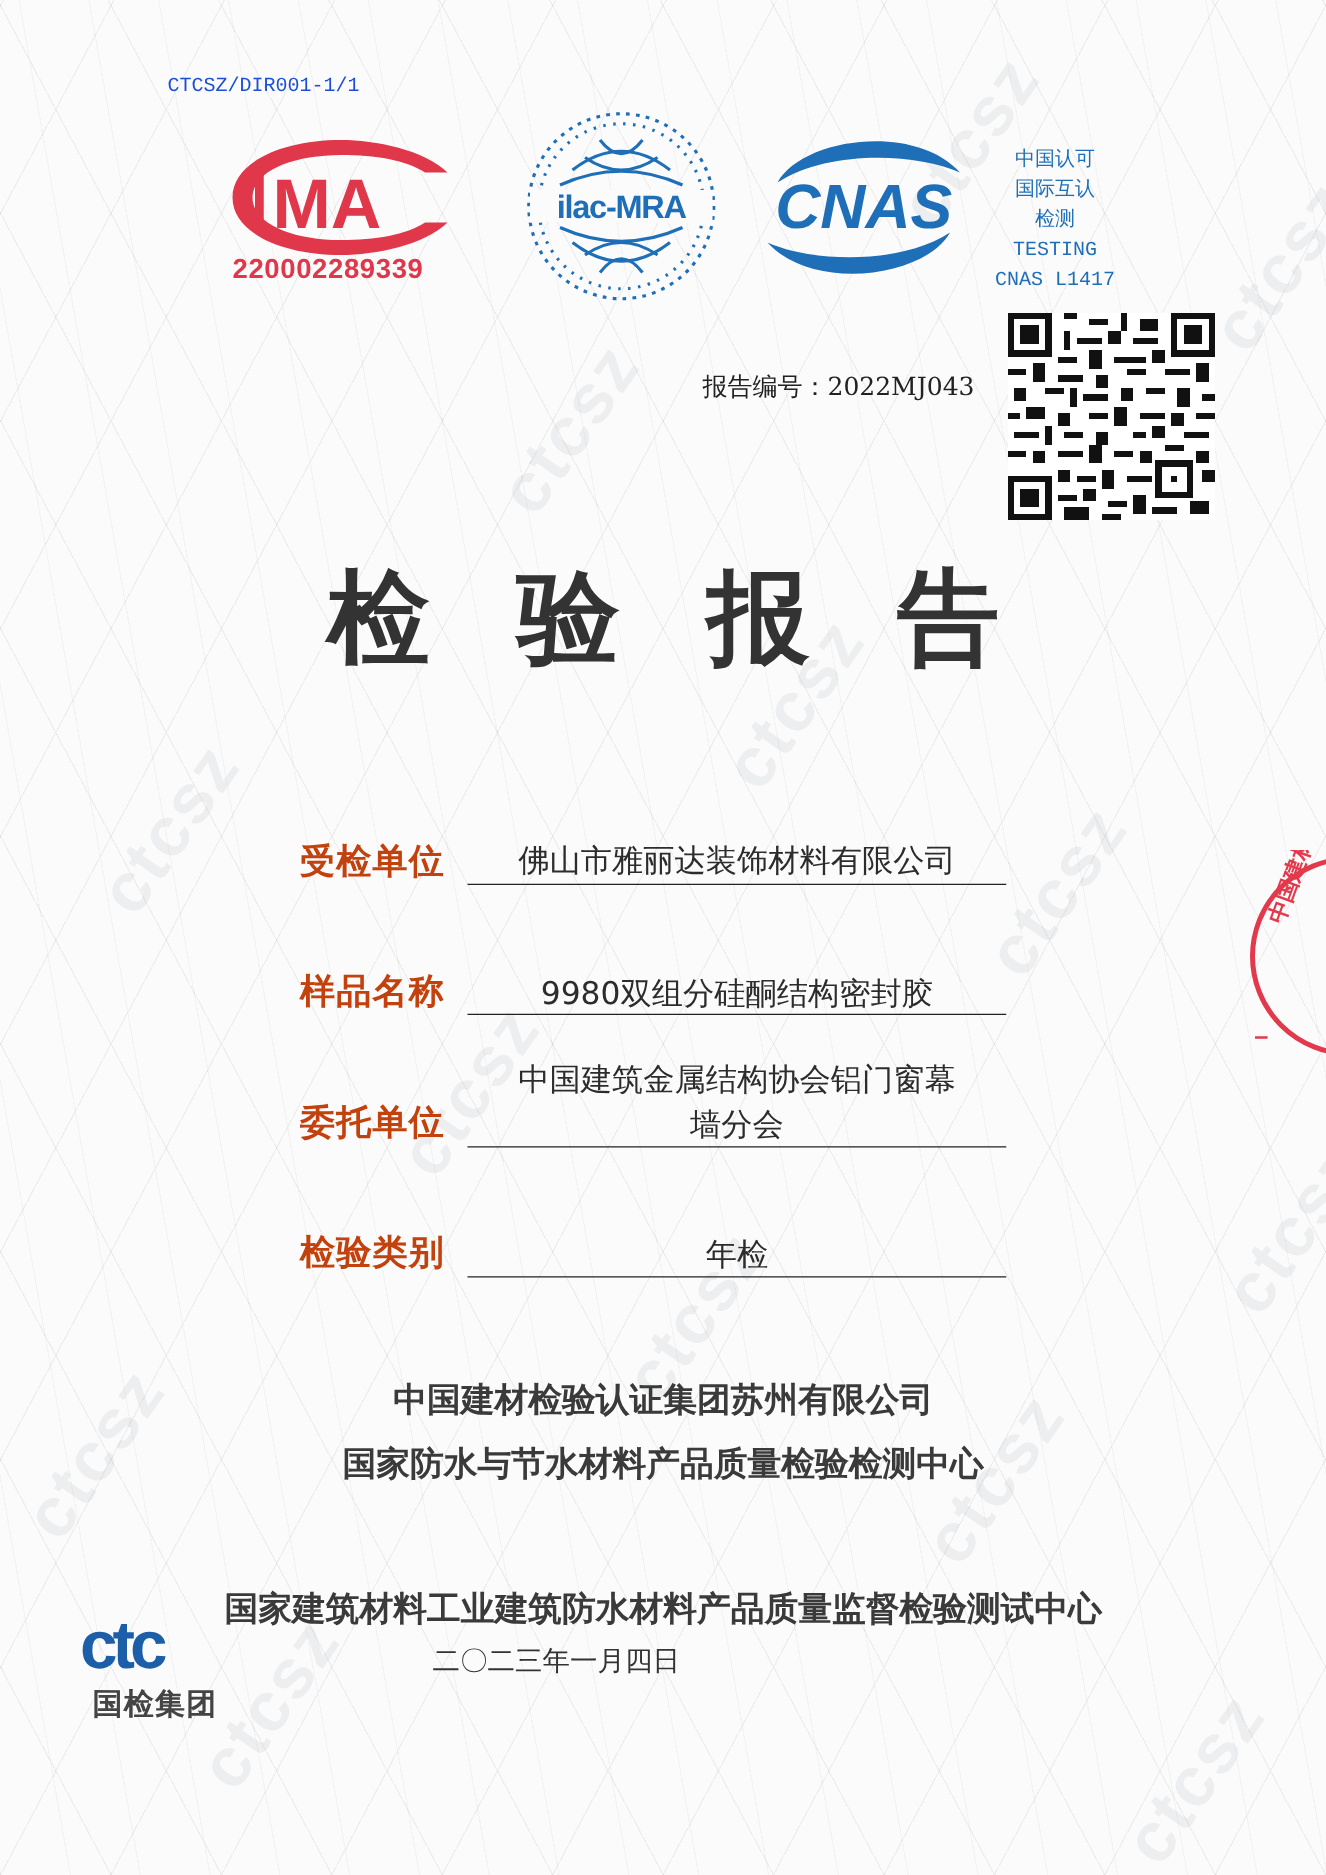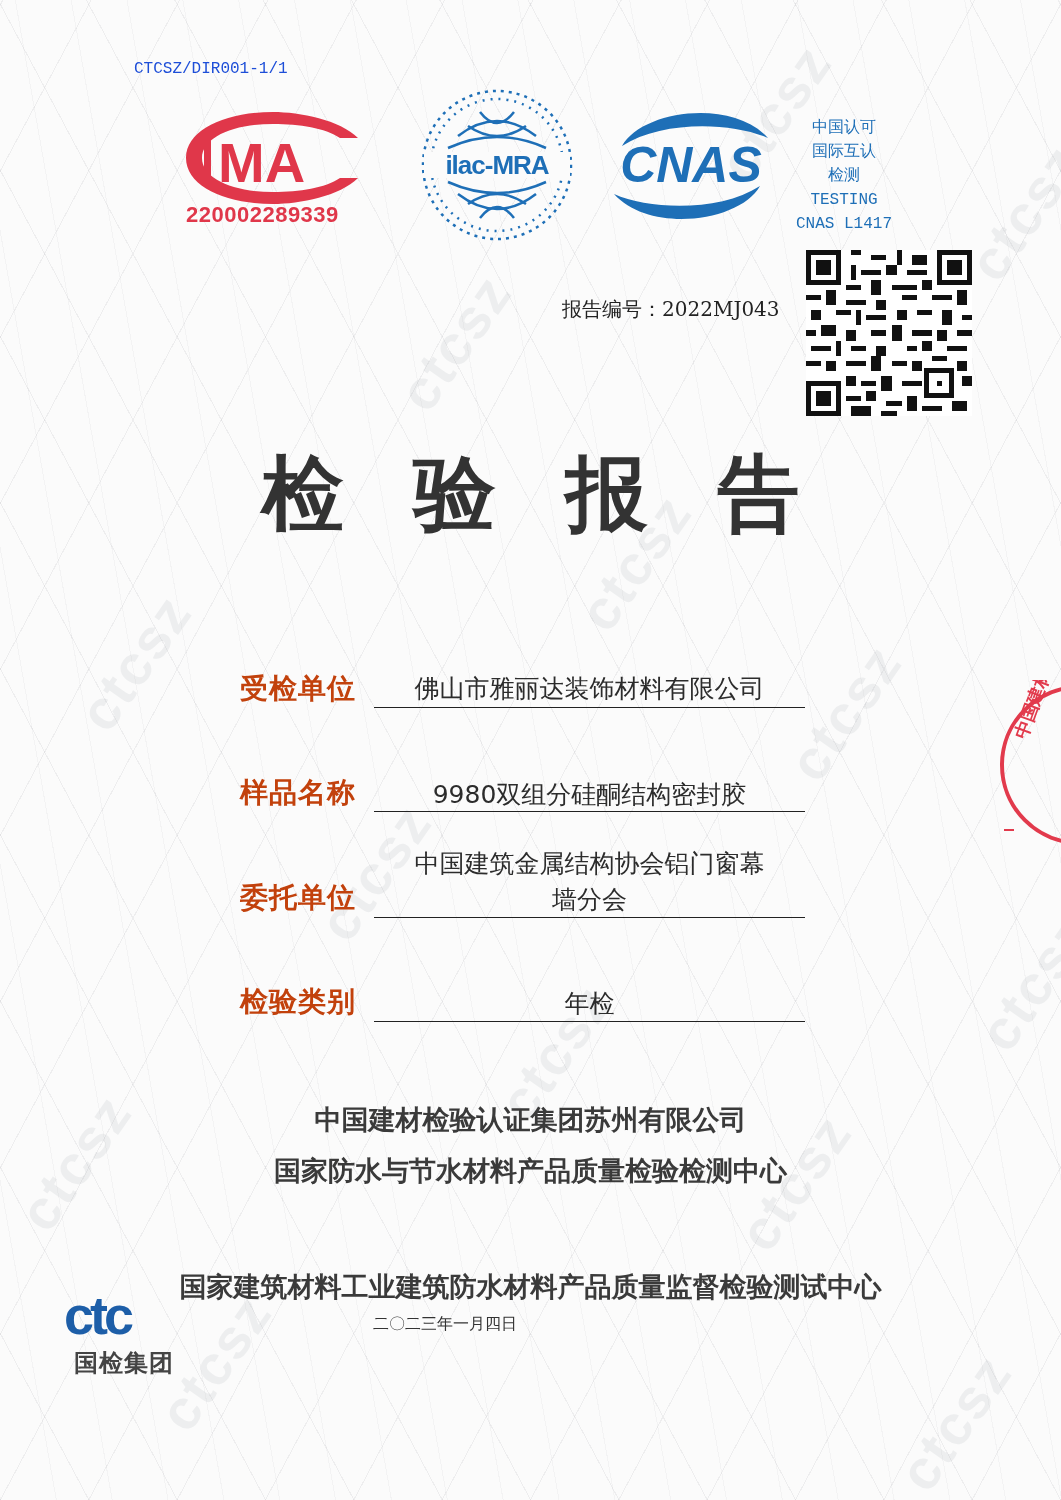--- a/index.html
+++ b/index.html
@@ -48,21 +48,21 @@
     .field-label { left: 240px; font-family: "DejaVu Sans", sans-serif; font-weight: bold; font-size: 28px; color: #c2410c; letter-spacing: 1px; }
     .field-line { left: 374px; width: 431px; height: 0; border-top: 1.5px solid #222; }
     .field-value { left: 374px; width: 431px; text-align: center; font-family: "DejaVu Sans", sans-serif; font-size: 25px; color: #2c2c2c; line-height: 34px; }
 
     
     .issuer { left: 0; width: 1061px; text-align: center; font-family: "DejaVu Sans", sans-serif; font-weight: bold; font-size: 27px; color: #3a3a3a; }
 
     
     .ctc-logo { left: 64px; top: 1292px; width: 116px; height: 48px; }
     .ctc-name { left: 74px; top: 1347px; font-family: "DejaVu Sans", sans-serif; font-weight: bold; font-size: 24px; color: #444; letter-spacing: 1px; }
-    .date { left: 0; width: 886px; top: 1314px; text-align: center; font-family: "DejaVu Sans", sans-serif; font-size: 16px; color: #333; padding-left: 4px; box-sizing: border-box; }
+    .date { left: 0; width: 886px; top: 1314px; text-align: center; font-family: "DejaVu Sans", sans-serif; font-size: 22px; color: #333; padding-left: 4px; box-sizing: border-box; }
 
     
     .seal { left: 990px; top: 680px; width: 90px; height: 170px; }
   </style>
 </head>
 <body>
 
 <div class="bg-pattern"></div>
 
 <div class="watermark" style="left:700px;top:80px;">ctcsz</div>

